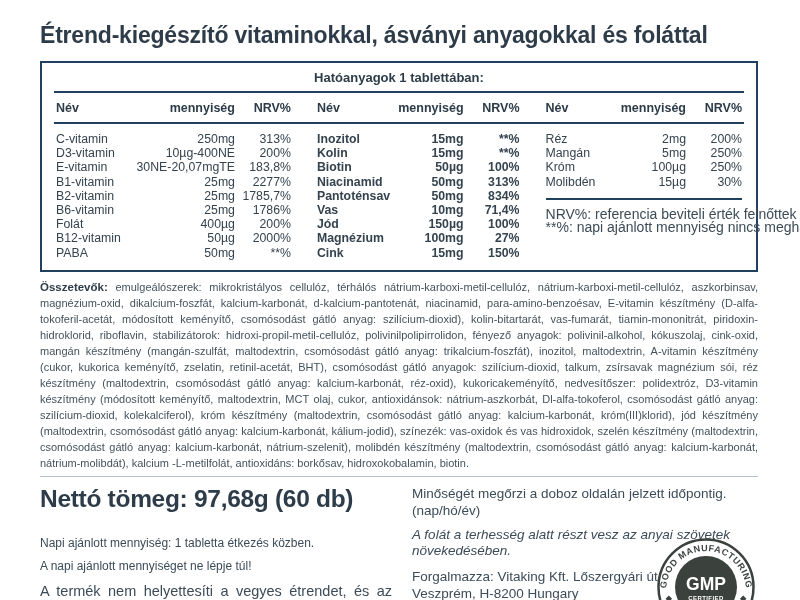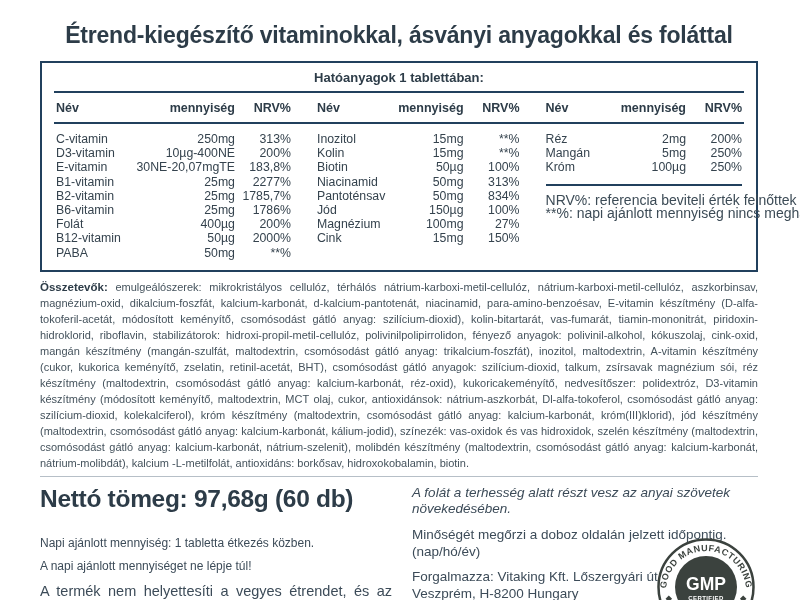--- a/index.html
+++ b/index.html
@@ -8,41 +8,41 @@
     width: 800px; height: 600px;
     font-family: "Liberation Sans", "DejaVu Sans", sans-serif;
     color: #35434e;
     position: relative;
     overflow: hidden;
   }
   .label { position: absolute; left: 40px; top: 22px; width: 718px; }
 
   
   .page-title {
-    text-align: center;
+    text-align: left;
     font-size: 23px;
     font-weight: bold;
     color: #2d3c48;
     letter-spacing: -0.2px;
     margin-bottom: 12px;
     white-space: nowrap;
   }
 
   
   .tbl { border: 2px solid #21405d; }
   .tbl .caption {
     text-align: center; font-weight: bold; font-size: 13px;
     padding: 7px 0 6px; color: #2d3c48;
   }
   .rule { border-top: 2px solid #21405d; margin: 0 12px; height: 0; }
   .grp-row { display: flex; gap: 26px; padding: 0 14px; }
   .grp-row.headers { padding-top: 8px; padding-bottom: 7px; }
   .grp-row.body { padding-top: 8px; padding-bottom: 10px; }
   .g0 { flex: 1.16; min-width: 0; }
-  .g1 { flex: 1.0;  min-width: 0; }
+  .g1 { flex: 1.0;  min-width: 0; font-weight: bold; }
   .g2 { flex: 0.97; min-width: 0; }
   .hdr { display: flex; font-weight: bold; font-size: 12.5px; color: #2d3c48; align-items: baseline; }
   .trow { display: flex; align-items: baseline; font-size: 12.3px; line-height: 14.2px; }
   .trow .name, .hdr .name { white-space: nowrap; }
   .sp { flex: 1 1 auto; min-width: 4px; }
   .trow .qty, .hdr .qty { white-space: nowrap; }
   .trow .nrv, .hdr .nrv { width: 56px; text-align: right; white-space: nowrap; }
   .rule3 { border-top: 2px solid #21405d; margin: 9px 0 8px; height: 0; }
   .note { font-size: 14px; line-height: 13px; color: #3c4b56; white-space: nowrap; }
 
@@ -193,20 +193,26 @@
               <span class="qty">50mg</span>
               <span class="nrv">313%</span>
             </div>
             <div class="trow">
               <span class="name">Pantoténsav</span>
               <span class="sp"></span>
               <span class="qty">50mg</span>
               <span class="nrv">834%</span>
             </div>
             <div class="trow">
+              <span class="name">Vas</span>
+              <span class="sp"></span>
+              <span class="qty">10mg</span>
+              <span class="nrv">71,4%</span>
+            </div>
+            <div class="trow">
               <span class="name">Jód</span>
               <span class="sp"></span>
               <span class="qty">150µg</span>
               <span class="nrv">100%</span>
             </div>
             <div class="trow">
               <span class="name">Magnézium</span>
               <span class="sp"></span>
               <span class="qty">100mg</span>
               <span class="nrv">27%</span>
@@ -231,20 +237,26 @@
               <span class="name">Mangán</span>
               <span class="sp"></span>
               <span class="qty">5mg</span>
               <span class="nrv">250%</span>
             </div>
             <div class="trow">
               <span class="name">Króm</span>
               <span class="sp"></span>
               <span class="qty">100µg</span>
               <span class="nrv">250%</span>
+            </div>
+            <div class="trow">
+              <span class="name">Molibdén</span>
+              <span class="sp"></span>
+              <span class="qty">15µg</span>
+              <span class="nrv">30%</span>
             </div>
           </div>
         <div class="rule3"></div>
         <div class="note">NRV%: referencia beviteli érték felnőttek számára</div>
         <div class="note">**%: napi ajánlott mennyiség nincs meghatározva</div>
       </div>
     </div>
   </div>
 
   <p class="ingredients"><span class="lead">Összetevők:</span> <span>emulgeálószerek: mikrokristályos cellulóz, térhálós nátrium-karboxi-metil-cellulóz, nátrium-karboxi-metil-cellulóz, aszkorbinsav, magnézium-oxid, dikalcium-foszfát, kalcium-karbonát, d-kalcium-pantotenát, niacinamid, para-amino-benzoésav, E-vitamin készítmény (D-alfa-tokoferil-acetát, módosított keményítő, csomósodást gátló anyag: szilícium-dioxid), kolin-bitartarát, vas-fumarát, tiamin-mononitrát, piridoxin-hidroklorid, riboflavin, stabilizátorok: hidroxi-propil-metil-cellulóz, polivinilpolipirrolidon, fényező anyagok: polivinil-alkohol, kókuszolaj, cink-oxid, mangán készítmény (mangán-szulfát, maltodextrin, csomósodást gátló anyag: trikalcium-foszfát), inozitol, maltodextrin, A-vitamin készítmény (cukor, kukorica keményítő, zselatin, retinil-acetát, BHT), csomósodást gátló anyagok: szilícium-dioxid, talkum, zsírsavak magnézium sói, réz készítmény (maltodextrin, csomósodást gátló anyag: kalcium-karbonát, réz-oxid), kukoricakeményítő, nedvesítőszer: polidextróz, D3-vitamin készítmény (módosított keményítő, maltodextrin, MCT olaj, cukor, antioxidánsok: nátrium-aszkorbát, Dl-alfa-tokoferol, csomósodást gátló anyag: szilícium-dioxid, kolekalciferol), króm készítmény (maltodextrin, csomósodást gátló anyag: kalcium-karbonát, króm(III)klorid), jód készítmény (maltodextrin, csomósodást gátló anyag: kalcium-karbonát, kálium-jodid), színezék: vas-oxidok és vas hidroxidok, szelén készítmény (maltodextrin, csomósodást gátló anyag: kalcium-karbonát, nátrium-szelenit), molibdén készítmény (maltodextrin, csomósodást gátló anyag: kalcium-karbonát, nátrium-molibdát), kalcium -L-metilfolát, antioxidáns: borkősav, hidroxokobalamin, biotin.</span></p>
@@ -253,25 +265,25 @@
 
   <div class="bottom">
     <div class="bottom-left">
       <div class="net-weight">Nettó tömeg: 97,68g (60 db)</div>
       <div class="bl-line">Napi ajánlott mennyiség: 1 tabletta étkezés közben.</div>
       <div class="bl-line">A napi ajánlott mennyiséget ne lépje túl!</div>
       <div class="storage">A termék nem helyettesíti a vegyes étrendet, és az egészséges életmódot. A doboz gyermekek elől gondosan elzárva, száraz hűvös helyen sugárzó hőtől és fénytől védve tartandó!</div>
     </div>
 
     <div class="bottom-right">
-      <div class="br-block folate">A folát a terhesség alatt részt vesz az anyai szövetek növekedésében.</div>
       <div class="br-block">
         <div>Minőségét megőrzi a doboz oldalán jelzett időpontig.</div>
         <div>(nap/hó/év)</div>
       </div>
+      <div class="br-block folate">A folát a terhesség alatt részt vesz az anyai szövetek növekedésében.</div>
       <div class="br-block distributor">
         <div>Forgalmazza: Vitaking Kft. Lőszergyári út 5.</div>
         <div>Veszprém, H-8200 Hungary</div>
       </div>
       <div class="notification">Notifikációs szám: 31594/2023</div>
 
       <svg class="gmp-badge" viewBox="0 0 100 100">
         <circle cx="50" cy="50" r="47.5" fill="#ffffff" stroke="#3b423e" stroke-width="2.5"></circle>
         <circle cx="50" cy="50" r="31" fill="#3b423e"></circle>
         <defs>

